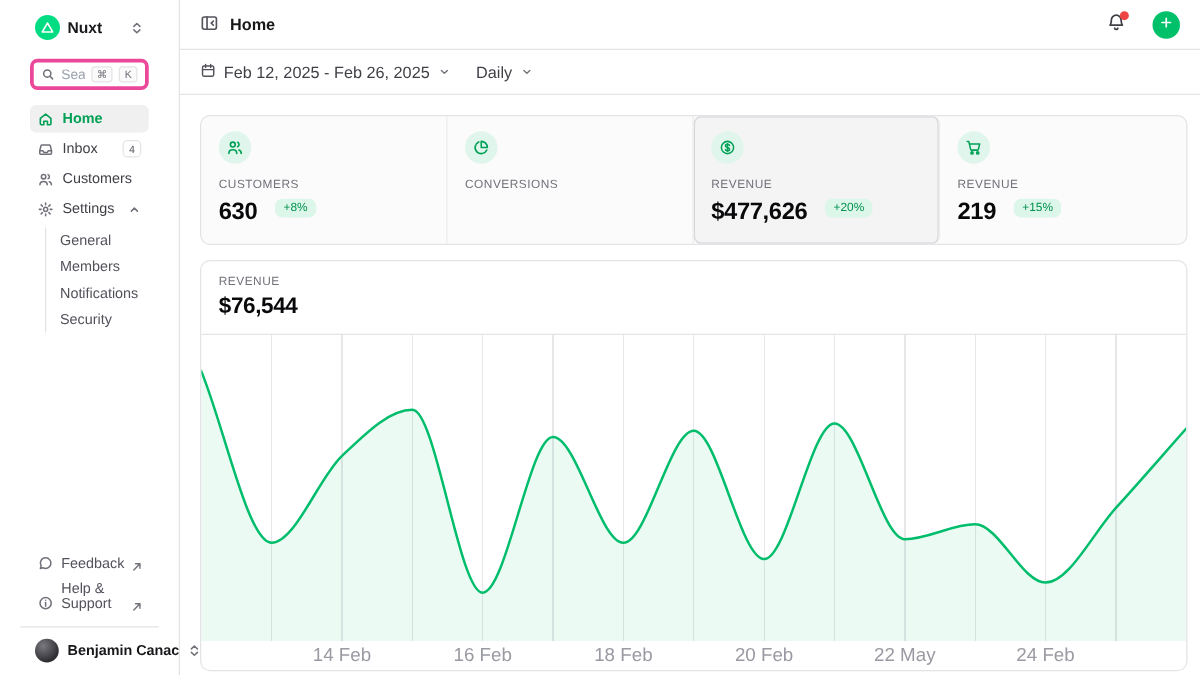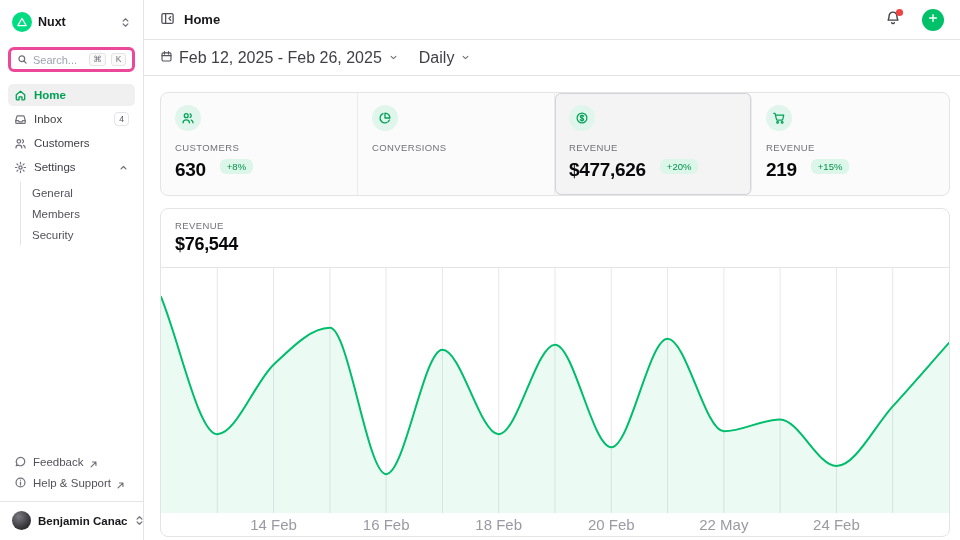--- a/index.html
+++ b/index.html
@@ -1,21 +1,21 @@
 <!DOCTYPE html>
 <html><head>
 <meta charset="utf-8">
 <style>
   * { margin:0; padding:0; box-sizing:border-box; }
   html,body { width:960px; height:540px; }
   body { font-family:"Liberation Sans","DejaVu Sans",sans-serif; background:#fff; color:#18181b; overflow:hidden; }
   #app { display:flex; width:960px; height:540px; }
 
   
-  .sidebar { width:144px; min-width:144px; border-right:1px solid #e4e4e7; display:flex; flex-direction:column; padding:10px 8px 10px; background:#fff; }
+  .sidebar { width:144px; min-width:144px; border-right:1px solid #e4e4e7; display:flex; flex-direction:column; padding:10px 24px 10px; background:#fff; }
   .ws-row { display:flex; align-items:center; gap:6px; padding:0 4px; height:24px; cursor:pointer; }
   .ws-logo { width:20px; height:20px; border-radius:50%; background:#00dc82; display:flex; align-items:center; justify-content:center; flex:none; }
   .ws-name { font-size:12.5px; font-weight:700; flex:1; }
   .caret-updown { color:#71717a; display:flex; }
   .search-box { margin-top:13px; height:25px; border:3px solid #ec4899; border-radius:6px; display:flex; align-items:center; gap:5px; padding:0 6px; background:#fff; cursor:text; }
   .search-icon { color:#71717a; display:flex; }
   .search-text { flex:1; font-size:11px; color:#9ca3af; white-space:nowrap; overflow:hidden; }
   .kbd { font-size:8.5px; border:1px solid #e4e4e7; border-radius:3px; padding:1.5px 3.5px; color:#71717a; background:#fafafa; line-height:1; font-family:"Liberation Sans",sans-serif; }
   .nav { margin-top:12px; display:flex; flex-direction:column; gap:2px; }
   .nav-item { display:flex; align-items:center; gap:7px; height:22px; padding:0 6px; border-radius:5px; font-size:11.5px; color:#3f3f46; cursor:pointer; }
@@ -37,21 +37,21 @@
   .user-name { font-size:11.5px; font-weight:700; flex:1; white-space:nowrap; }
 
   
   .main { flex:1; display:flex; flex-direction:column; min-width:0; }
   .main-header { height:40px; min-height:40px; border-bottom:1px solid #e4e4e7; display:flex; align-items:center; padding:0 16px; gap:9px; }
   .icon-btn { display:flex; color:#52525b; cursor:pointer; background:none; border:none; padding:0; }
   .page-title { font-size:13px; font-weight:700; flex:1; }
   .bell-wrap { position:relative; margin-right:12px; }
   .plus-btn { width:22px; height:22px; border-radius:50%; background:#00c16a; display:flex; align-items:center; justify-content:center; border:none; cursor:pointer; }
   .toolbar { height:36px; min-height:36px; border-bottom:1px solid #e4e4e7; display:flex; align-items:center; padding:0 16px; gap:20px; }
-  .tb-btn { display:flex; align-items:center; gap:6px; font-size:16px; color:#3f3f46; font-weight:500; background:none; border:none; cursor:pointer; font-family:inherit; }
+  .tb-btn { display:flex; align-items:center; gap:6px; font-size:13px; color:#3f3f46; font-weight:500; background:none; border:none; cursor:pointer; font-family:inherit; }
   .tb-caret { color:#71717a; display:flex; }
 
   .content { padding:16px 10px 0 16px; }
 
   .stats-grid { display:grid; grid-template-columns:repeat(4,1fr); border:1px solid #e4e4e7; border-radius:8px; background:#fbfbfb; }
   .stat-card { padding:12px 14px 14px; border-right:1px solid #ebebee; cursor:pointer; }
   .stat-card:last-child { border-right:none; }
   .stat-card.selected { background:#f4f4f5; box-shadow:inset 0 0 0 1px #d4d4d8; border-radius:6px; }
   .stat-icon { width:26px; height:26px; border-radius:50%; background:#e0f6ec; color:#00a156; display:flex; align-items:center; justify-content:center; margin-bottom:11px; }
   .stat-label { font-size:9.5px; letter-spacing:.4px; color:#71717a; font-weight:500; margin-bottom:6px; }
@@ -147,20 +147,21 @@
         <span class="nav-caret">
           <svg width="11" height="11" viewBox="0 0 16 16" fill="none" stroke="currentColor" stroke-width="1.8" stroke-linecap="round" stroke-linejoin="round">
               <path d="m4.5 10 3.5-3.5L11.5 10"></path>
             </svg>
         </span>
       </div>
 
       <div class="subnav">
         <div class="subnav-item">General</div>
         <div class="subnav-item">Members</div>
+        <div class="subnav-item">Notifications</div>
         <div class="subnav-item">Security</div>
       </div>
     </nav>
 
     <div class="spacer"></div>
 
     <div class="footer-link">
       <span class="nicon">
         <svg width="13" height="13" viewBox="0 0 16 16" fill="none" stroke="currentColor" stroke-width="1.5" stroke-linecap="round" stroke-linejoin="round">
             <path d="M8 2.8a5.2 5.2 0 1 1-2.6 9.7l-2.6.7.8-2.4A5.2 5.2 0 0 1 8 2.8Z"></path>

